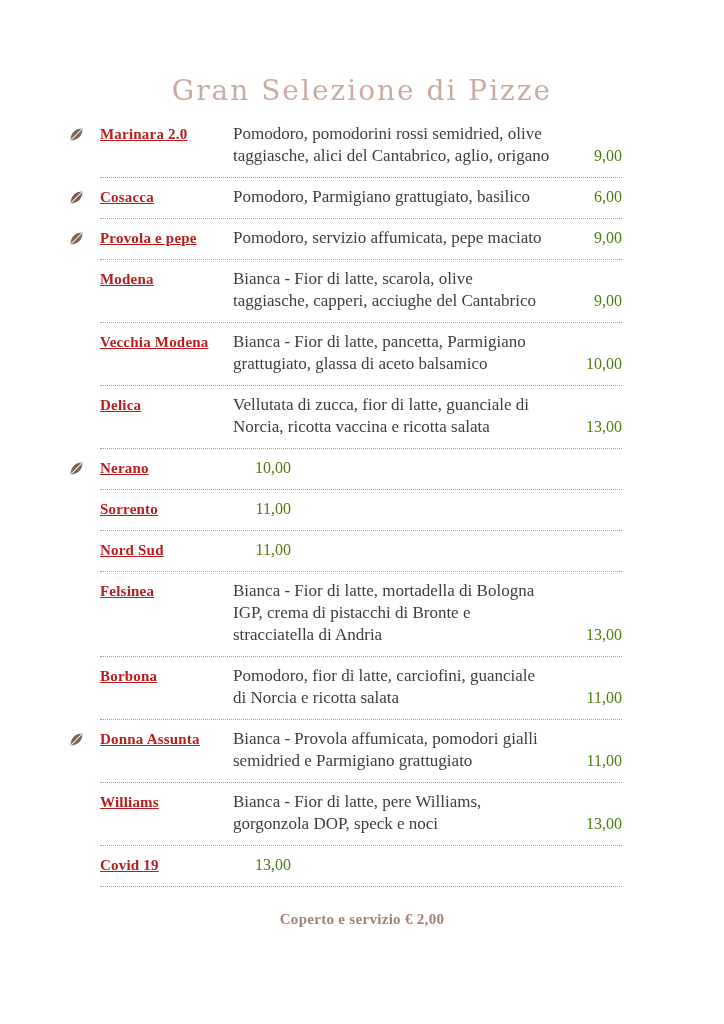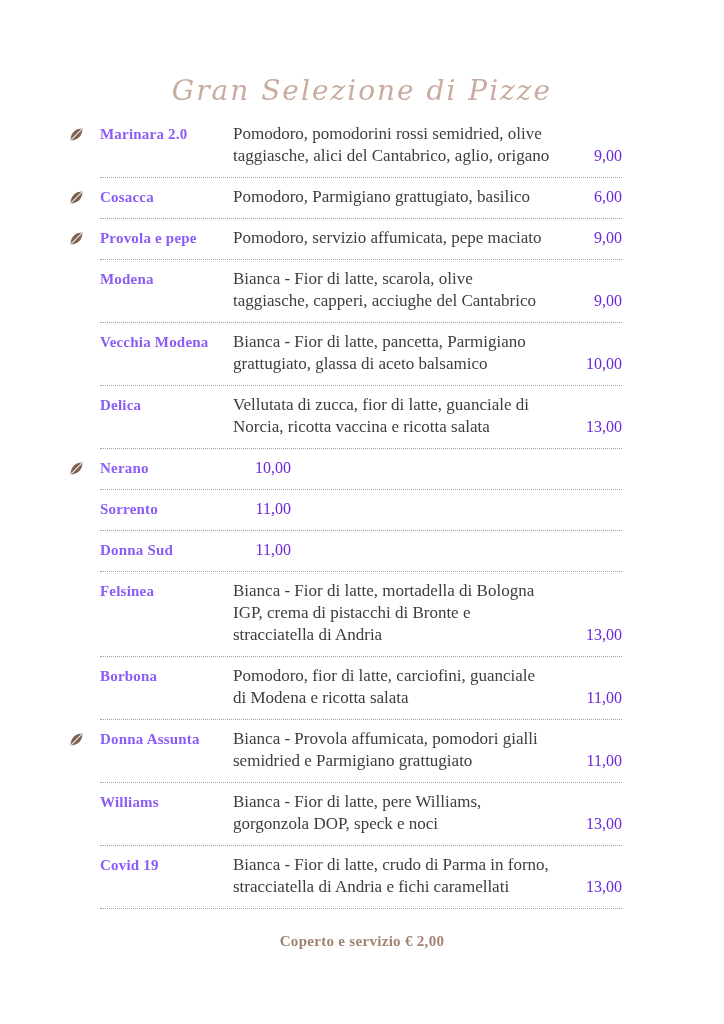--- a/index.html
+++ b/index.html
@@ -11,21 +11,20 @@
     width: 724px;
     height: 1024px;
     background: #ffffff;
     overflow: hidden;
   }
 
   .menu-title {
     padding-top: 74px;
     text-align: center;
     font-family: "DejaVu Serif", serif;
-    font-style: italic;
     font-weight: 400;
     font-size: 28px;
     letter-spacing: 2px;
     color: #c9aca1;
   }
 
   .menu-list {
     margin-left: 68px;
     width: 554px;
     margin-top: 8px;
@@ -49,39 +48,40 @@
   }
 
   .name-col {
     width: 133px;
     flex: 0 0 133px;
     padding-right: 8px;
     font-weight: bold;
     font-size: 15px;
     line-height: 22px;
     letter-spacing: 0.2px;
-    color: #8b5cf6;
+    color: #b91c1c;
+    text-decoration: underline;
   }
 
   .desc-col {
     flex: 1;
     padding-right: 14px;
     font-size: 17px;
     line-height: 22px;
     color: #3d3d3d;
   }
 
   .price-col {
     width: 58px;
     flex: 0 0 58px;
     align-self: flex-end;
     text-align: right;
     font-size: 16px;
     line-height: 22px;
-    color: #6d28d9;
+    color: #4d7c0f;
   }
 
   .menu-footer {
     margin-top: 24px;
     text-align: center;
     font-weight: bold;
     font-size: 15px;
     letter-spacing: 0.3px;
     color: #a28373;
   }
@@ -207,21 +207,21 @@
   </div>
 
   <div class="row">
     <div class="icon-col hidden-leaf">
       <svg class="leaf-svg" width="17" height="17" viewBox="0 0 20 20" aria-hidden="true">
         <path d="M3 17 C3 8.5, 8.5 3, 17 3 C17 11.5, 11.5 17, 3 17 Z" fill="#7c6052"></path>
         <path d="M3.5 16.5 L16.5 3.5" stroke="#f3ece7" stroke-width="1.3" fill="none"></path>
       </svg>
     </div>
     <div class="row-body">
-      <div class="name-col">Donna Sud</div>
+      <div class="name-col">Nord Sud</div>
       <div class="price-col">11,00</div>
     </div>
   </div>
 
   <div class="row">
     <div class="icon-col hidden-leaf">
       <svg class="leaf-svg" width="17" height="17" viewBox="0 0 20 20" aria-hidden="true">
         <path d="M3 17 C3 8.5, 8.5 3, 17 3 C17 11.5, 11.5 17, 3 17 Z" fill="#7c6052"></path>
         <path d="M3.5 16.5 L16.5 3.5" stroke="#f3ece7" stroke-width="1.3" fill="none"></path>
       </svg>
@@ -235,21 +235,21 @@
 
   <div class="row">
     <div class="icon-col hidden-leaf">
       <svg class="leaf-svg" width="17" height="17" viewBox="0 0 20 20" aria-hidden="true">
         <path d="M3 17 C3 8.5, 8.5 3, 17 3 C17 11.5, 11.5 17, 3 17 Z" fill="#7c6052"></path>
         <path d="M3.5 16.5 L16.5 3.5" stroke="#f3ece7" stroke-width="1.3" fill="none"></path>
       </svg>
     </div>
     <div class="row-body">
       <div class="name-col">Borbona</div>
-      <div class="desc-col">Pomodoro, fior di latte, carciofini, guanciale di Modena e ricotta salata</div>
+      <div class="desc-col">Pomodoro, fior di latte, carciofini, guanciale di Norcia e ricotta salata</div>
       <div class="price-col">11,00</div>
     </div>
   </div>
 
   <div class="row">
     <div class="icon-col">
       <svg class="leaf-svg" width="17" height="17" viewBox="0 0 20 20" aria-hidden="true">
         <path d="M3 17 C3 8.5, 8.5 3, 17 3 C17 11.5, 11.5 17, 3 17 Z" fill="#7c6052"></path>
         <path d="M3.5 16.5 L16.5 3.5" stroke="#f3ece7" stroke-width="1.3" fill="none"></path>
       </svg>
@@ -277,21 +277,20 @@
 
   <div class="row">
     <div class="icon-col hidden-leaf">
       <svg class="leaf-svg" width="17" height="17" viewBox="0 0 20 20" aria-hidden="true">
         <path d="M3 17 C3 8.5, 8.5 3, 17 3 C17 11.5, 11.5 17, 3 17 Z" fill="#7c6052"></path>
         <path d="M3.5 16.5 L16.5 3.5" stroke="#f3ece7" stroke-width="1.3" fill="none"></path>
       </svg>
     </div>
     <div class="row-body">
       <div class="name-col">Covid 19</div>
-      <div class="desc-col">Bianca - Fior di latte, crudo di Parma in forno, stracciatella di Andria e fichi caramellati</div>
       <div class="price-col">13,00</div>
     </div>
   </div>
 </div>
 
   <div class="menu-footer">Coperto e servizio € 2,00</div>
 
 </div>
 
 </body></html>

